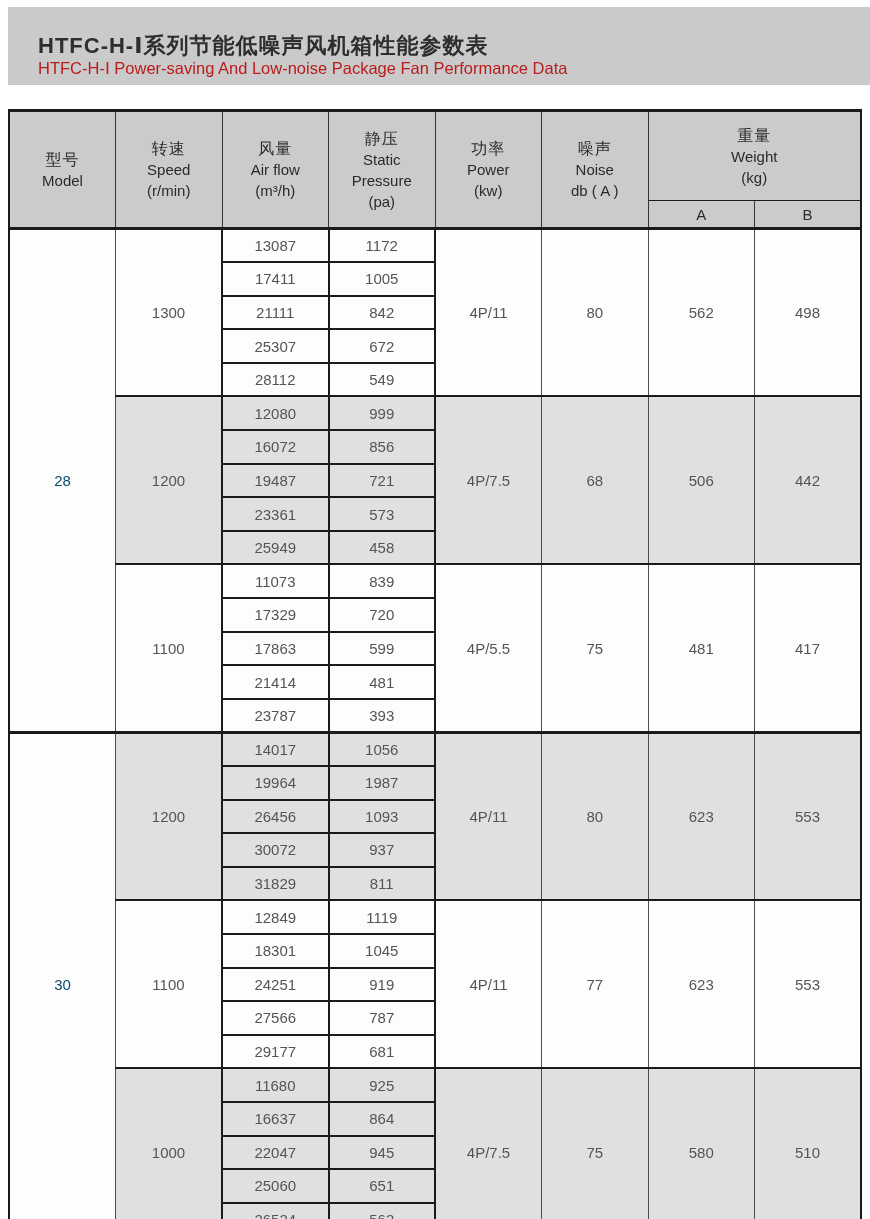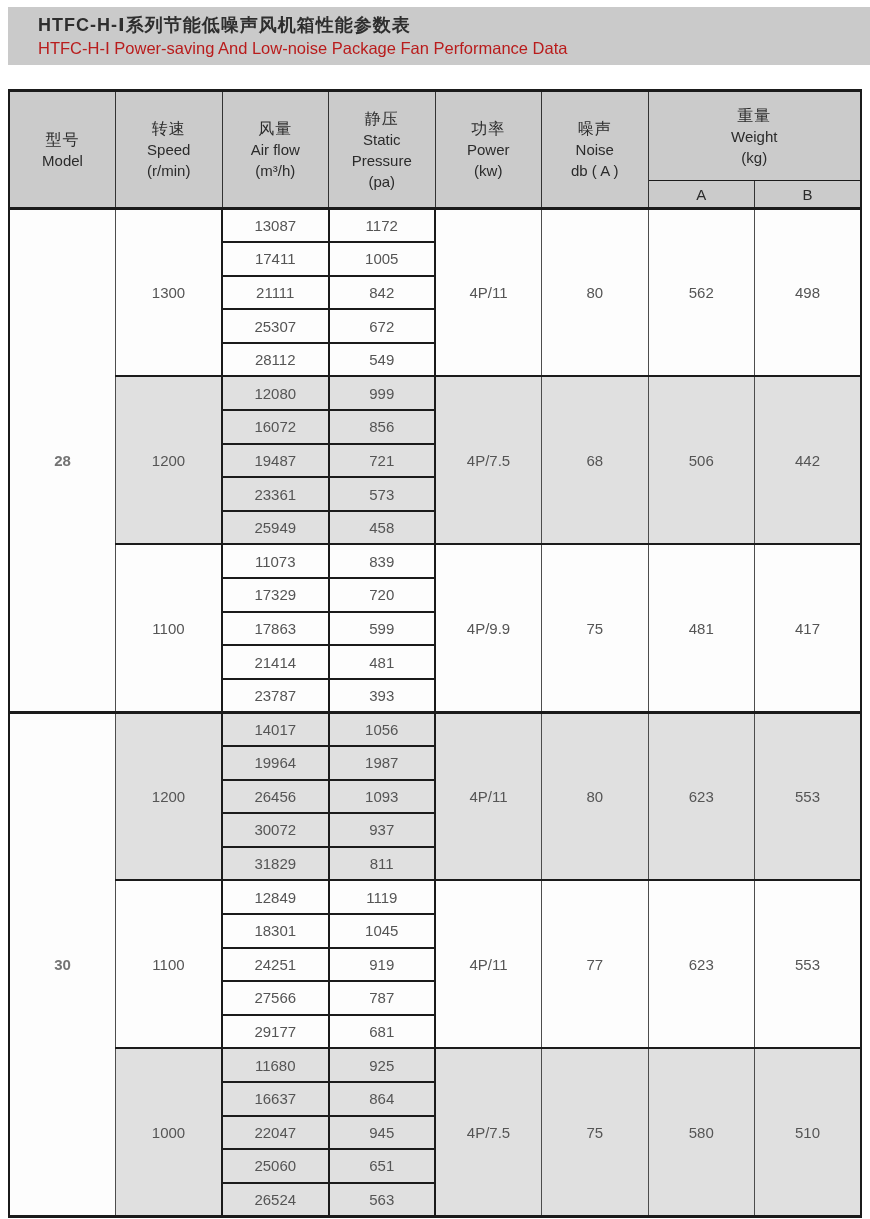--- a/index.html
+++ b/index.html
@@ -9,25 +9,26 @@
     font-family: "Liberation Sans", "DejaVu Sans", sans-serif;
     overflow: hidden;
   }
   .title-banner {
     margin: 7px 0 0 8px;
     width: 862px;
     background: #cacaca;
     padding: 6px 10px 7px 30px;
   }
   .title-zh {
-    font-size: 18px;
+    font-size: 22px;
     font-weight: bold;
     color: #2e2e2e;
     letter-spacing: 1px;
     line-height: 25px;
+    margin-top: 20px;
   }
   .title-en {
     font-size: 16.5px;
     font-weight: normal;
     color: #b91c1c;
     line-height: 20px;
   }
   table.perf {
     margin: 24px 0 0 8px;
     width: 854px;
@@ -60,21 +61,21 @@
     vertical-align: middle;
     color: #555555;
     font-size: 15px;
     background: #fdfdfd;
   }
   tr.data-row { height: 33.6px; }
   tr.shaded td { background: #e0e0e0; margin-top: 11px; }
   td.heavy { border: 2px solid #1b1b1b; }
   tr.group-start td { border-top-width: 2px; border-top-color: #1b1b1b; }
   tr.model-start td { border-top-width: 3px; border-top-color: #1b1b1b; }
-  td.model-cell { background: #fdfdfd !important; color: #737373; font-weight: bold; }
+  td.model-cell { background: #fdfdfd !important; color: #0c4a6e; }
 </style>
 </head>
 <body>
 
 <div class="title-banner">
   <div class="title-zh">HTFC-H-Ⅰ系列节能低噪声风机箱性能参数表</div>
   <div class="title-en">HTFC-H-Ⅰ Power-saving And Low-noise Package Fan Performance Data</div>
 </div>
 
 <table class="perf">
@@ -180,21 +181,21 @@
         <td class="heavy">573</td>
       </tr>
       <tr class="data-row shaded">
         <td class="heavy">25949</td>
         <td class="heavy">458</td>
       </tr>
       <tr class="data-row group-start">
         <td rowspan="5">1100</td>
         <td class="heavy">11073</td>
         <td class="heavy">839</td>
-        <td rowspan="5">4P/9.9</td>
+        <td rowspan="5">4P/5.5</td>
         <td rowspan="5">75</td>
         <td rowspan="5">481</td>
         <td rowspan="5">417</td>
       </tr>
       <tr class="data-row">
         <td class="heavy">17329</td>
         <td class="heavy">720</td>
       </tr>
       <tr class="data-row">
         <td class="heavy">17863</td>

